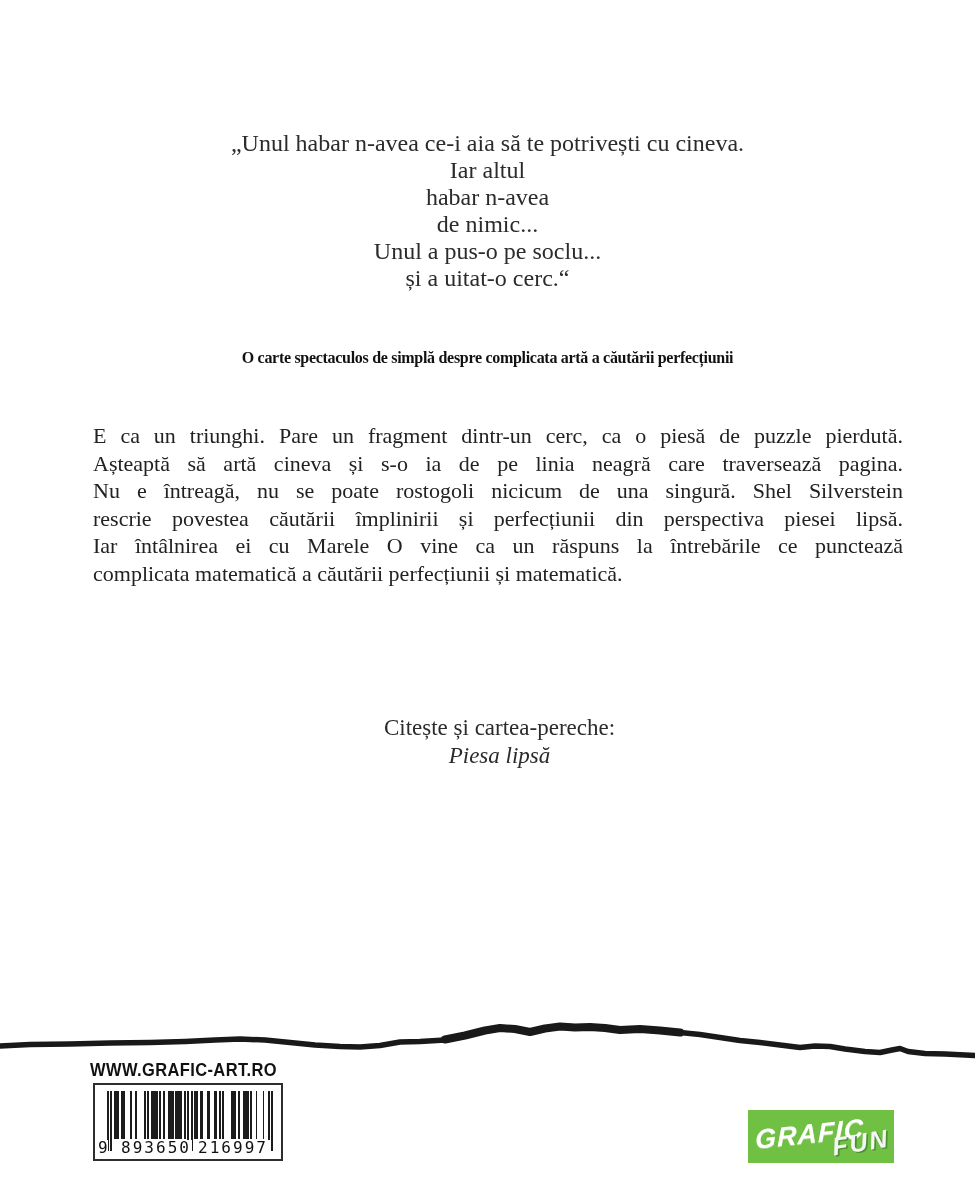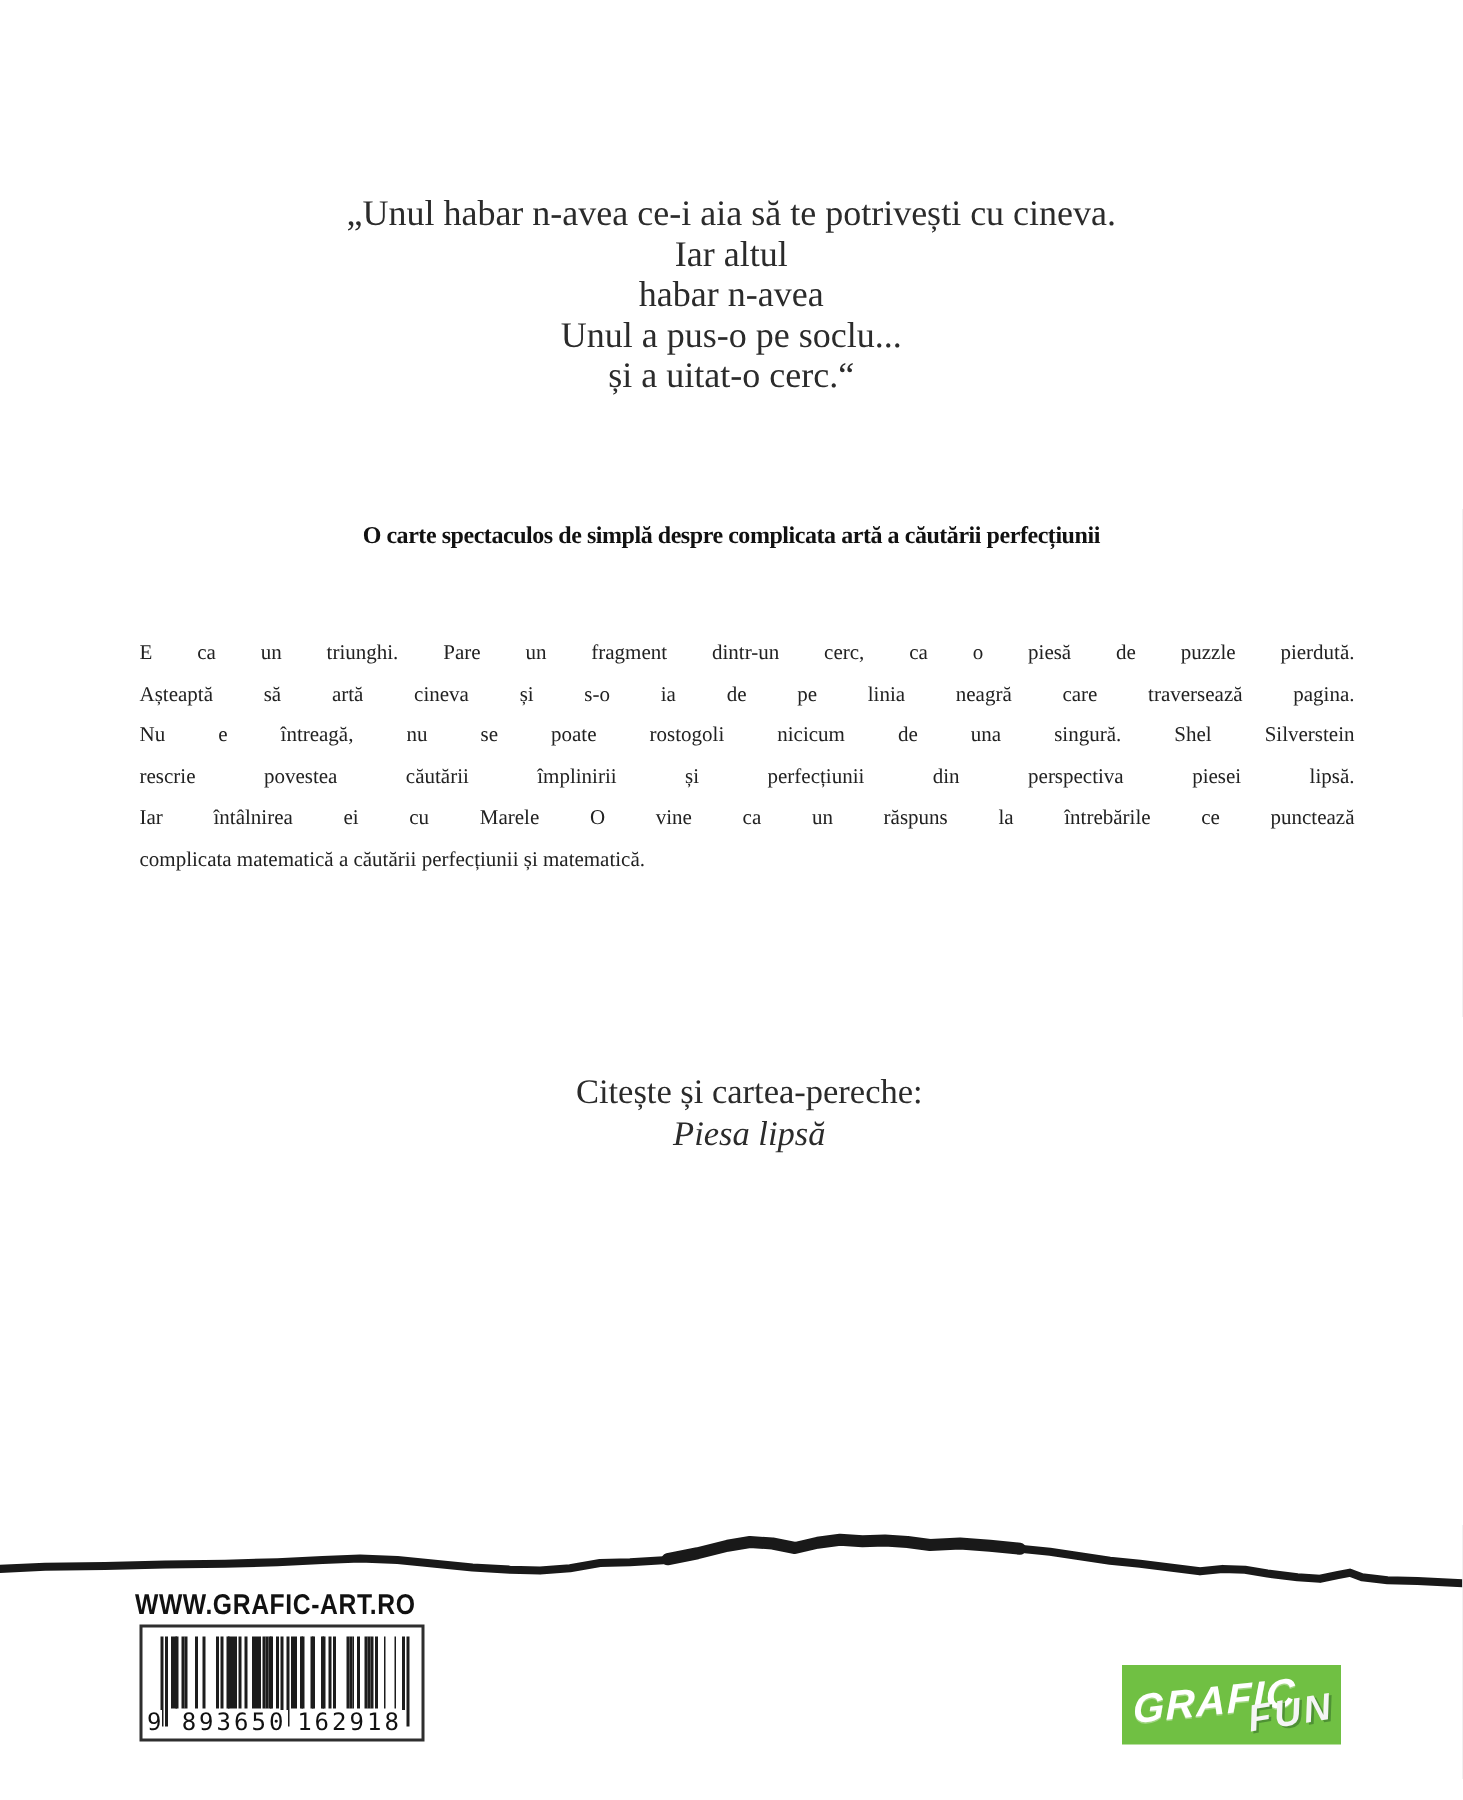--- a/index.html
+++ b/index.html
@@ -18,21 +18,21 @@
   
   .headline {
     position:absolute; top:349px; left:0; width:975px;
     text-align:center; font-size:16px; font-weight:bold;
     letter-spacing:-0.3px; white-space:nowrap; color:#111;
   }
 
   
   .body-block {
     position:absolute; top:422px; left:93px; width:810px;
-    font-size:14px; line-height:27.6px; color:#222;
+    font-size:22px; line-height:27.6px; color:#222;
   }
   .body-line { text-align:justify; text-align-last:justify; text-justify:inter-word; }
   .body-line:last-child { text-align-last:left; }
 
   
   .companion {
     position:absolute; top:714px; left:12px; width:975px;
     text-align:center; font-size:23px; line-height:28px; color:#2b2b2b;
   }
   .companion-title { font-style:italic; }
@@ -84,20 +84,21 @@
 </head>
 <body>
 
 <div class="page">
 
   <div class="quote-block">
 
   <div class="quote-line">„Unul habar n-avea ce-i aia să te potrivești cu cineva.</div>
       <div class="quote-line">Iar altul</div>
       <div class="quote-line">habar n-avea</div>
+      <div class="quote-line">de nimic...</div>
       <div class="quote-line">Unul a pus-o pe soclu...</div>
       <div class="quote-line">și a uitat-o cerc.“</div>
     </div>
 
   <div class="headline">O carte spectaculos de simplă despre complicata artă a căutării perfecțiunii</div>
 
   <div class="body-block">
 
   <div class="body-line">E ca un triunghi. Pare un fragment dintr-un cerc, ca o piesă de puzzle pierdută.</div>
       <div class="body-line">Așteaptă să artă cineva și s-o ia de pe linia neagră care traversează pagina.</div>
@@ -172,21 +173,21 @@
         <div class="bc-bar" style="left: 138.042px; width: 1.94737px;"></div>
         <div class="bc-bar" style="left: 139.789px; width: 1.94737px;"></div>
         <div class="bc-bar" style="left: 143.284px; width: 1.94737px;"></div>
         <div class="bc-bar" style="left: 148.526px; width: 1.94737px;"></div>
         <div class="bc-bar" style="left: 155.516px; width: 1.94737px;"></div>
         <div class="bc-bar bc-guard" style="left: 160.758px; width: 1.94737px;"></div>
         <div class="bc-bar bc-guard" style="left: 164.253px; width: 1.94737px;"></div>
       </div>
     <span class="bc-digit bc-d0">9</span>
     <span class="bc-digit bc-d1">893650</span>
-    <span class="bc-digit bc-d2">162918</span>
+    <span class="bc-digit bc-d2">216997</span>
   </div>
 
   <div class="logo-box" style="background: rgb(112, 192, 67);">
     <span class="logo-grafic">GRAFIC</span>
     <span class="logo-fun">FUN</span>
   </div>
 
 </div>
 
 </body></html>

